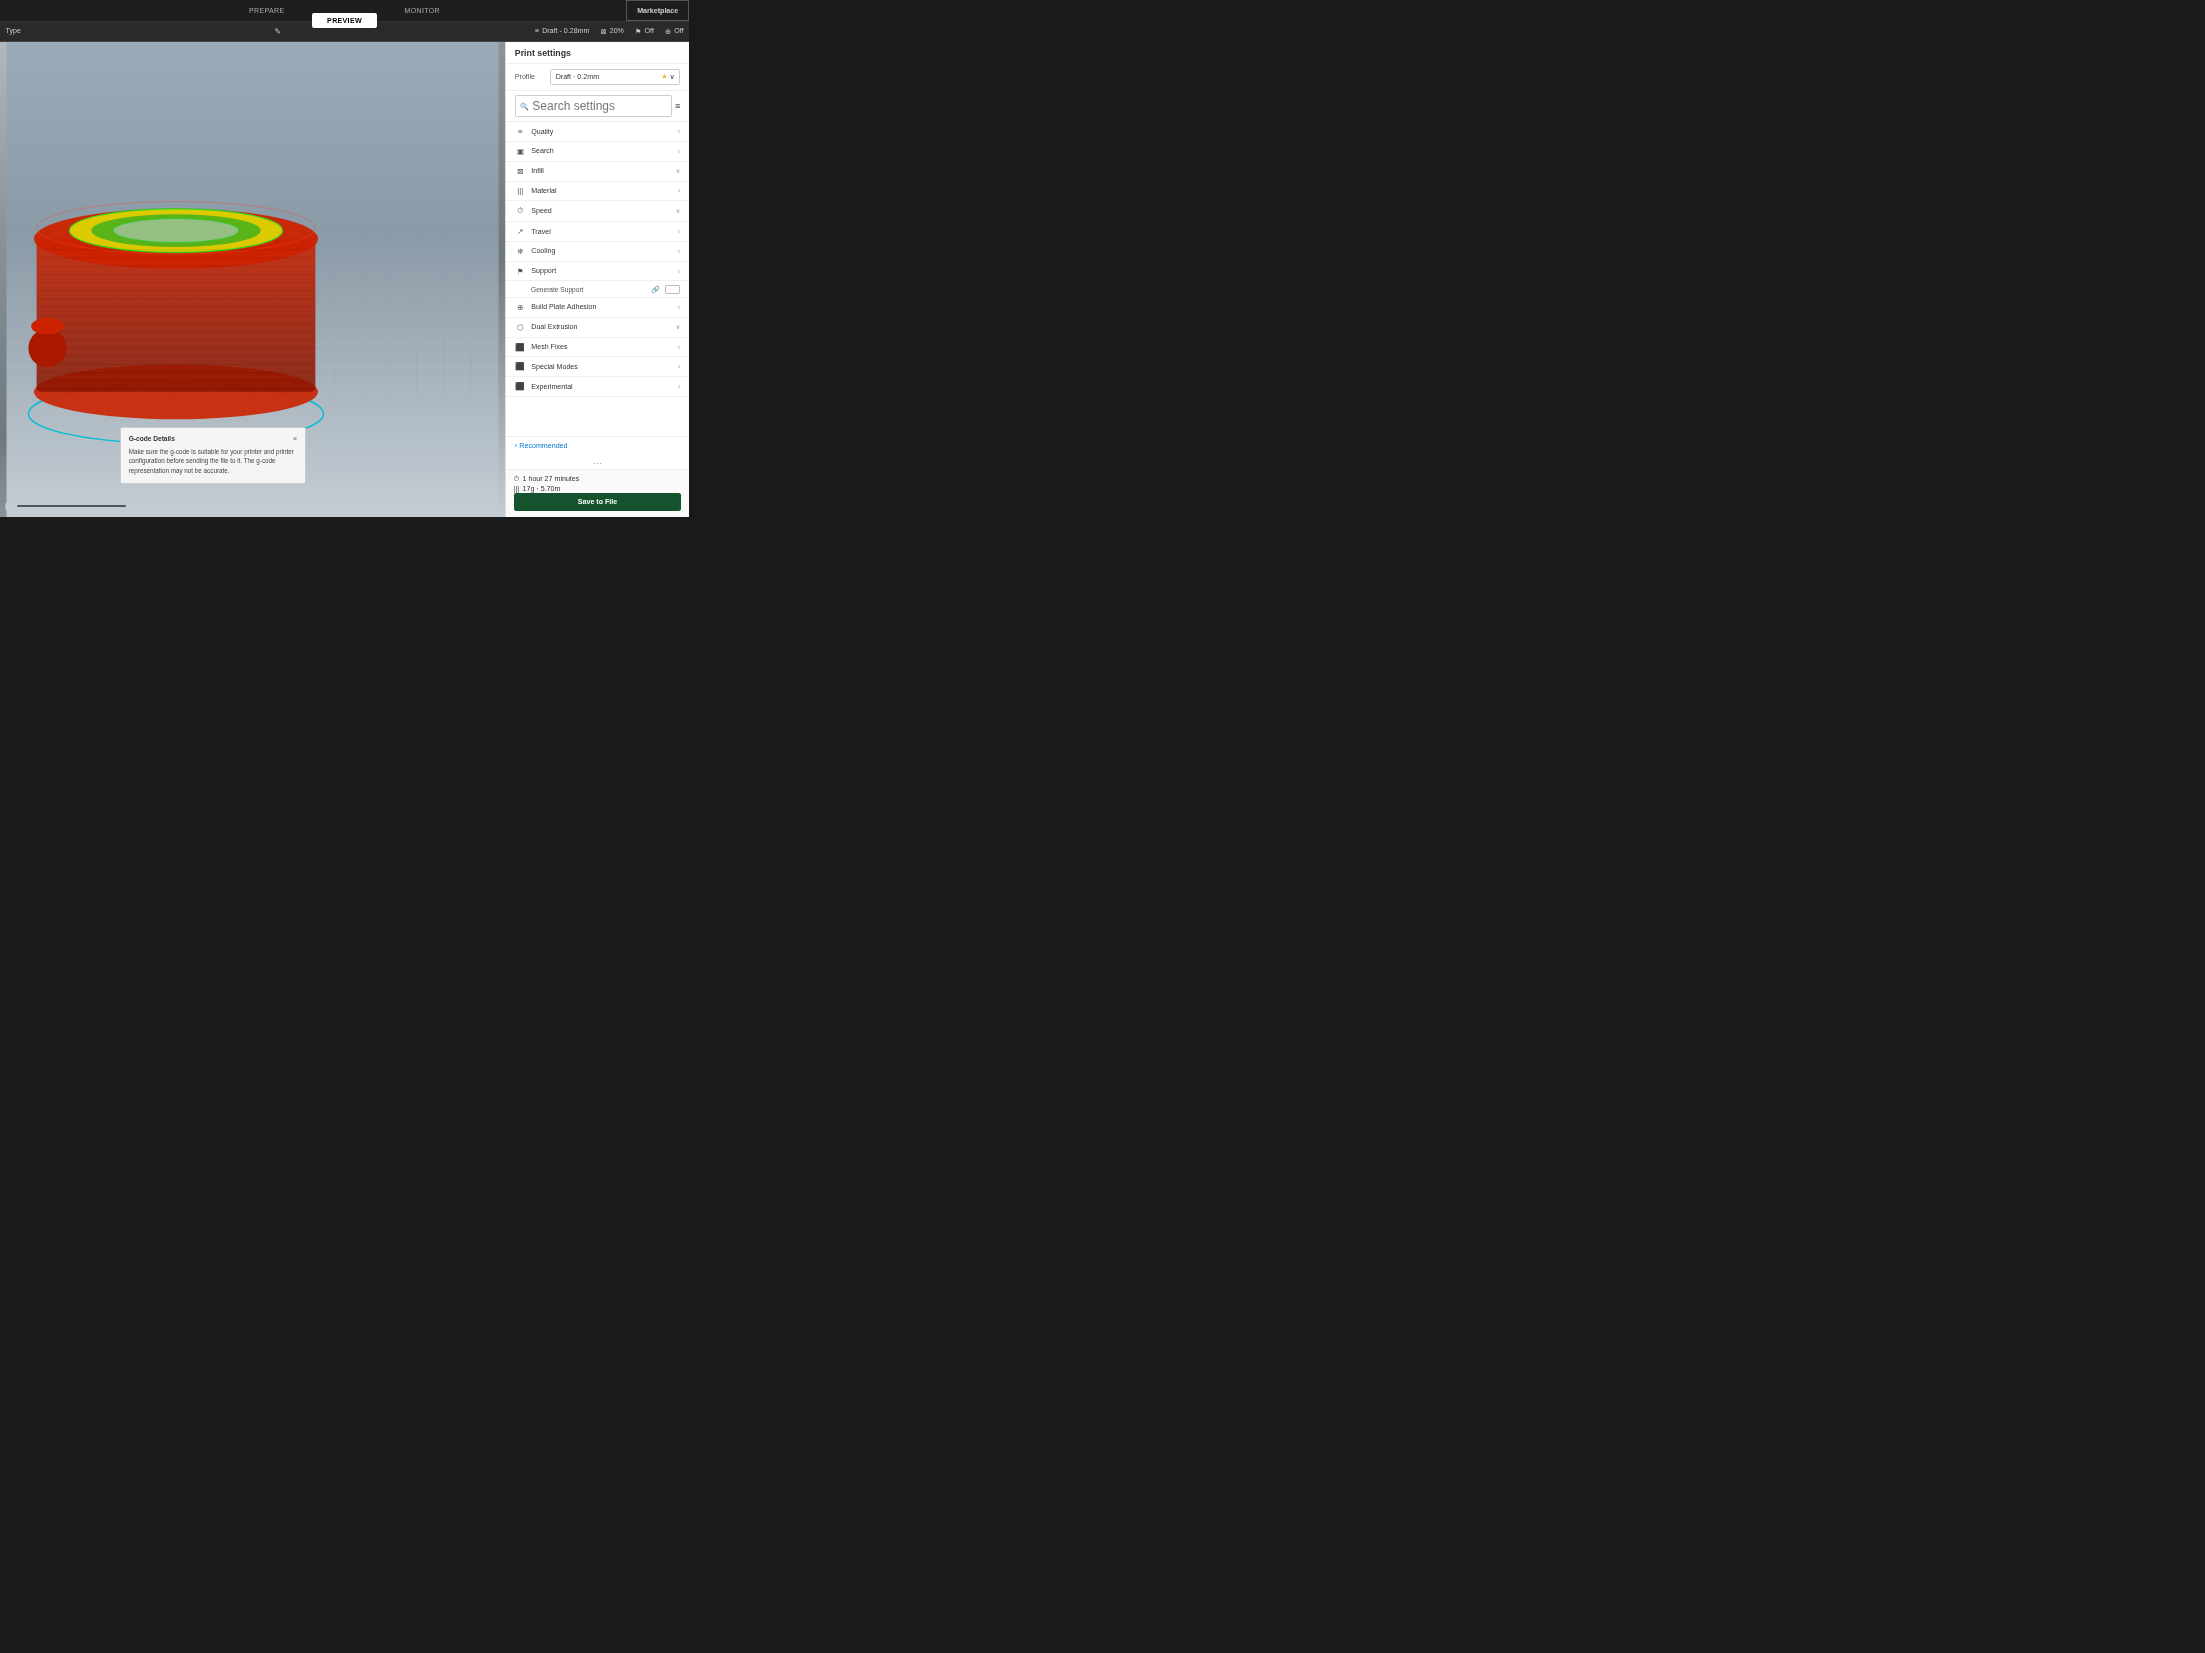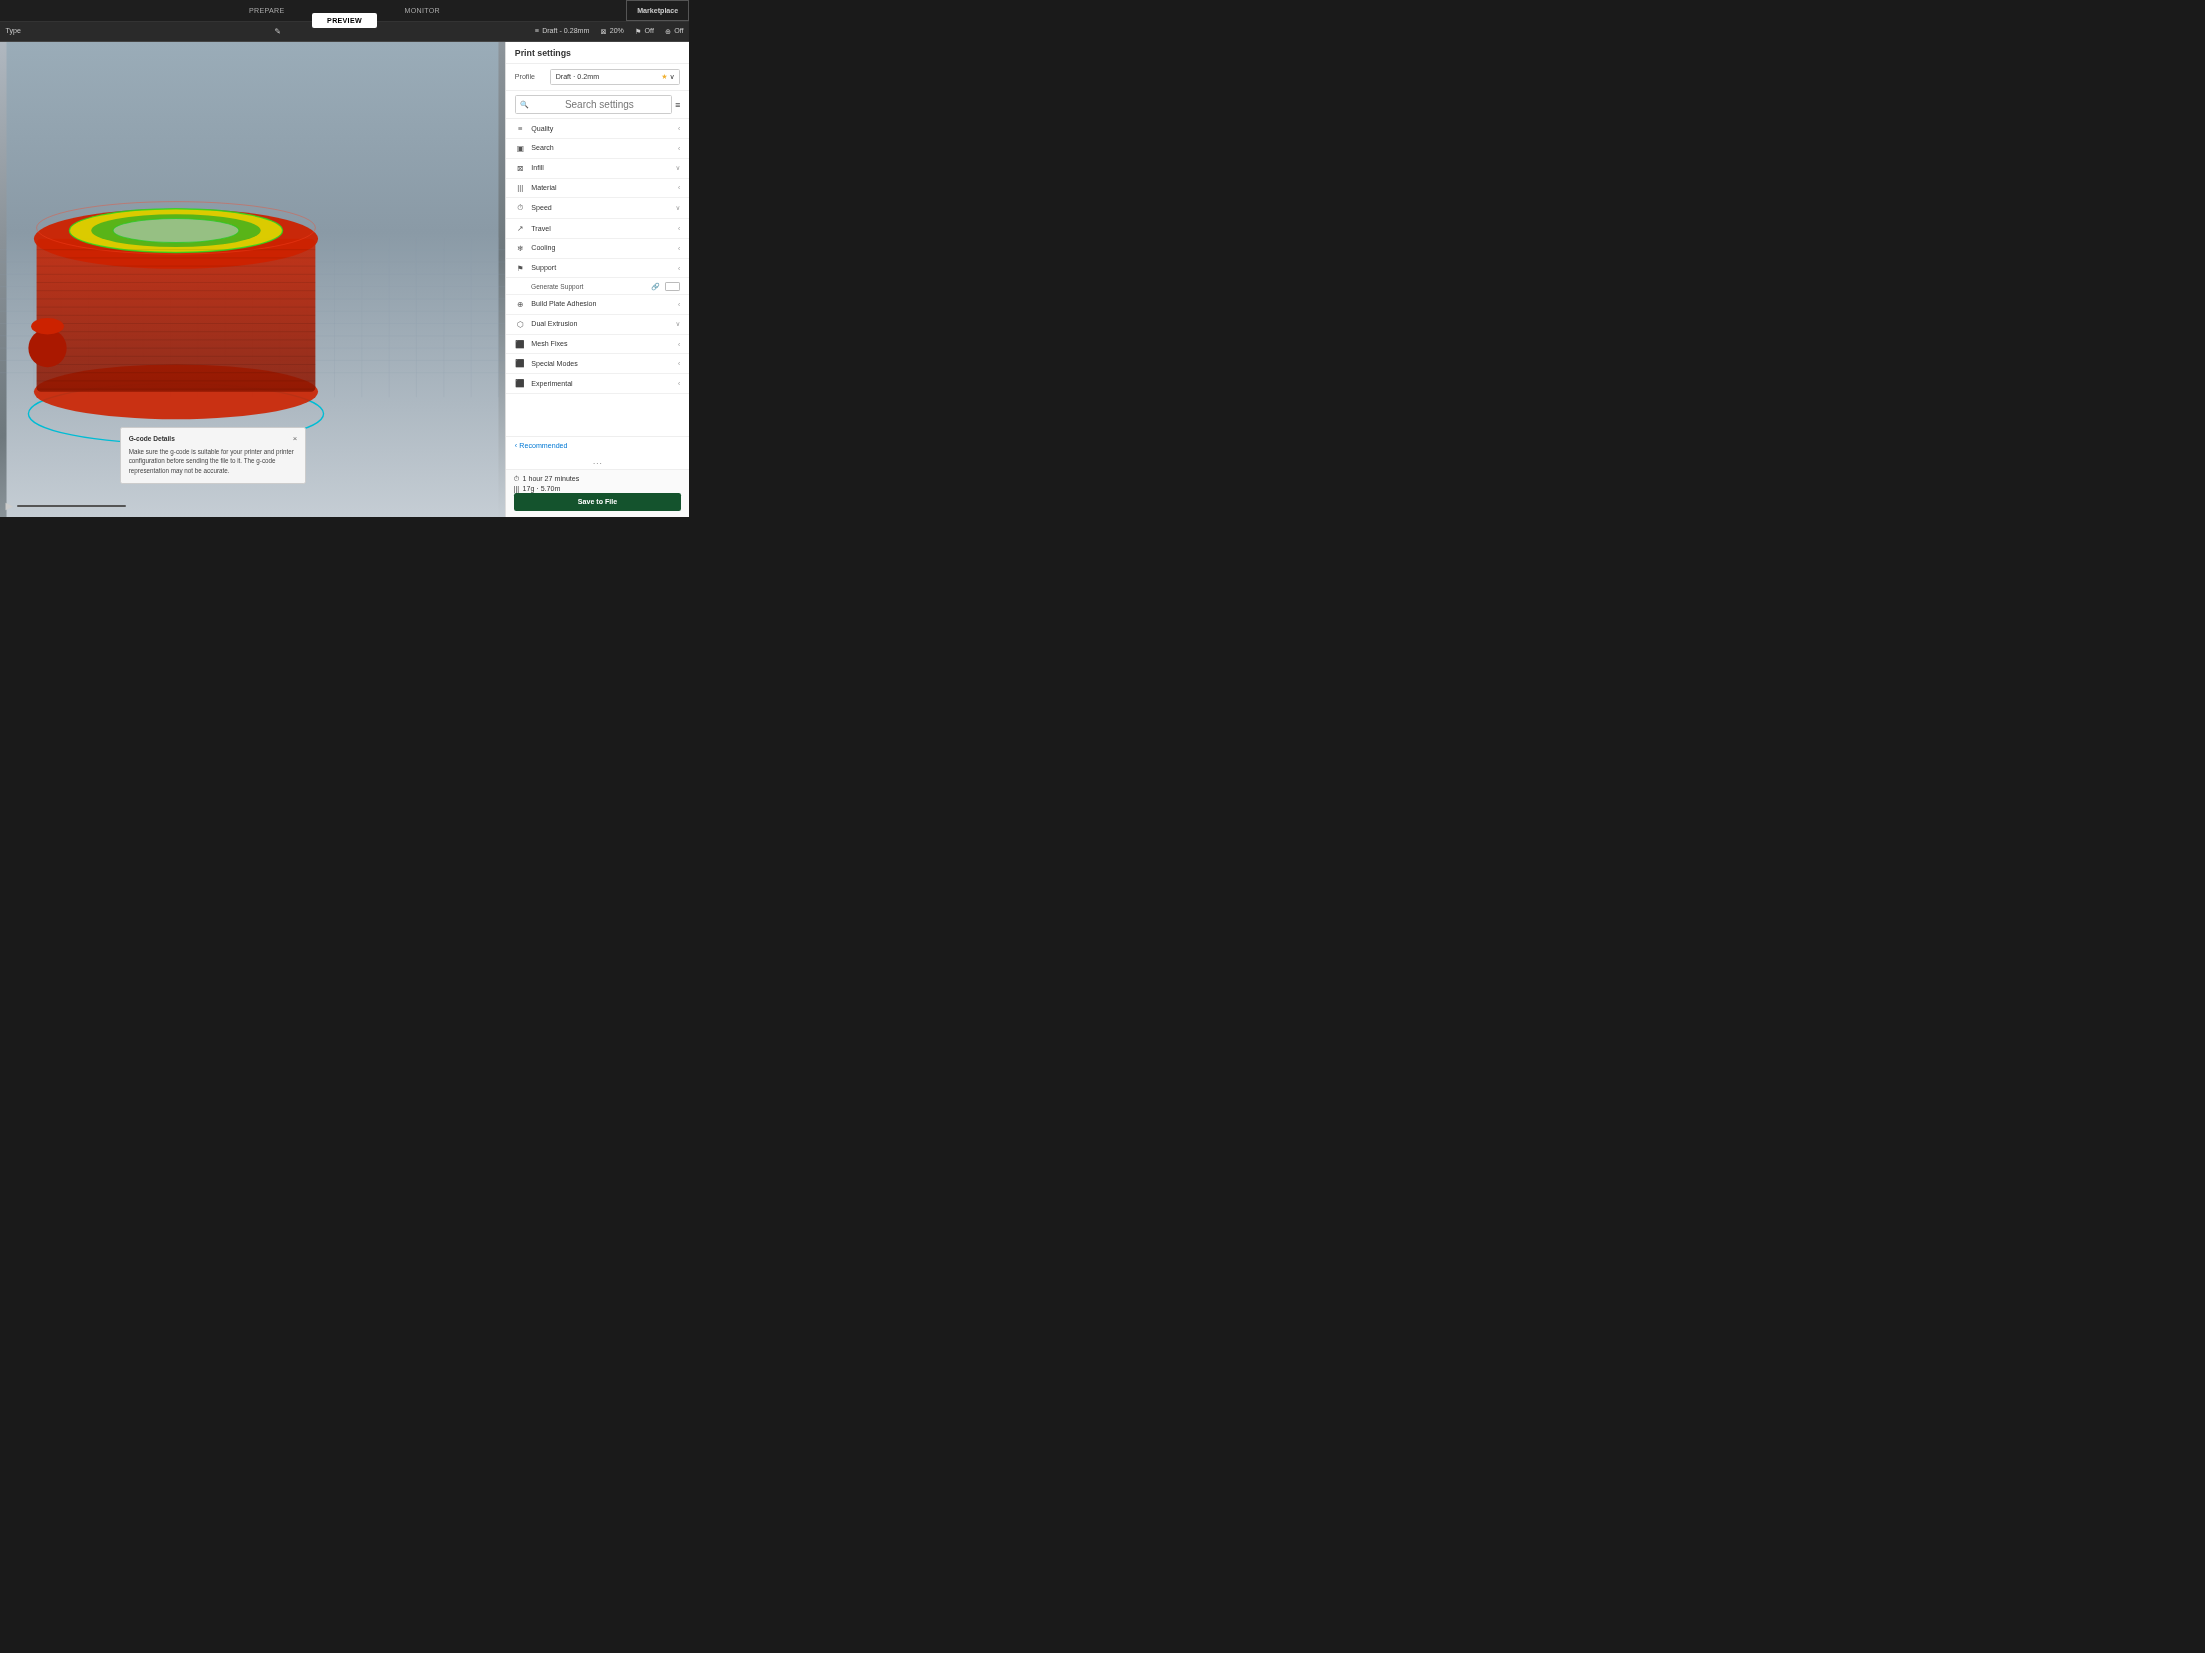--- a/index.html
+++ b/index.html
@@ -227,24 +227,23 @@
       display: flex;
       align-items: center;
       border: 0.5px solid #ccc;
       border-radius: 1.6px;
       padding: 2.7px 4.4px;
       gap: 3.3px;
     }
     .search-input-wrap input {
       border: none;
       outline: none;
-      font-size: 10px;
+      font-size: 12px;
       width: 100%;
       color: #333;
-      text-align: center;
     }
     .search-icon-sym {
       color: #888;
       font-size: 7.1px;
     }
     .filter-icon-btn {
       color: #555;
       font-size: 8.8px;
       cursor: pointer;
       background: none;

